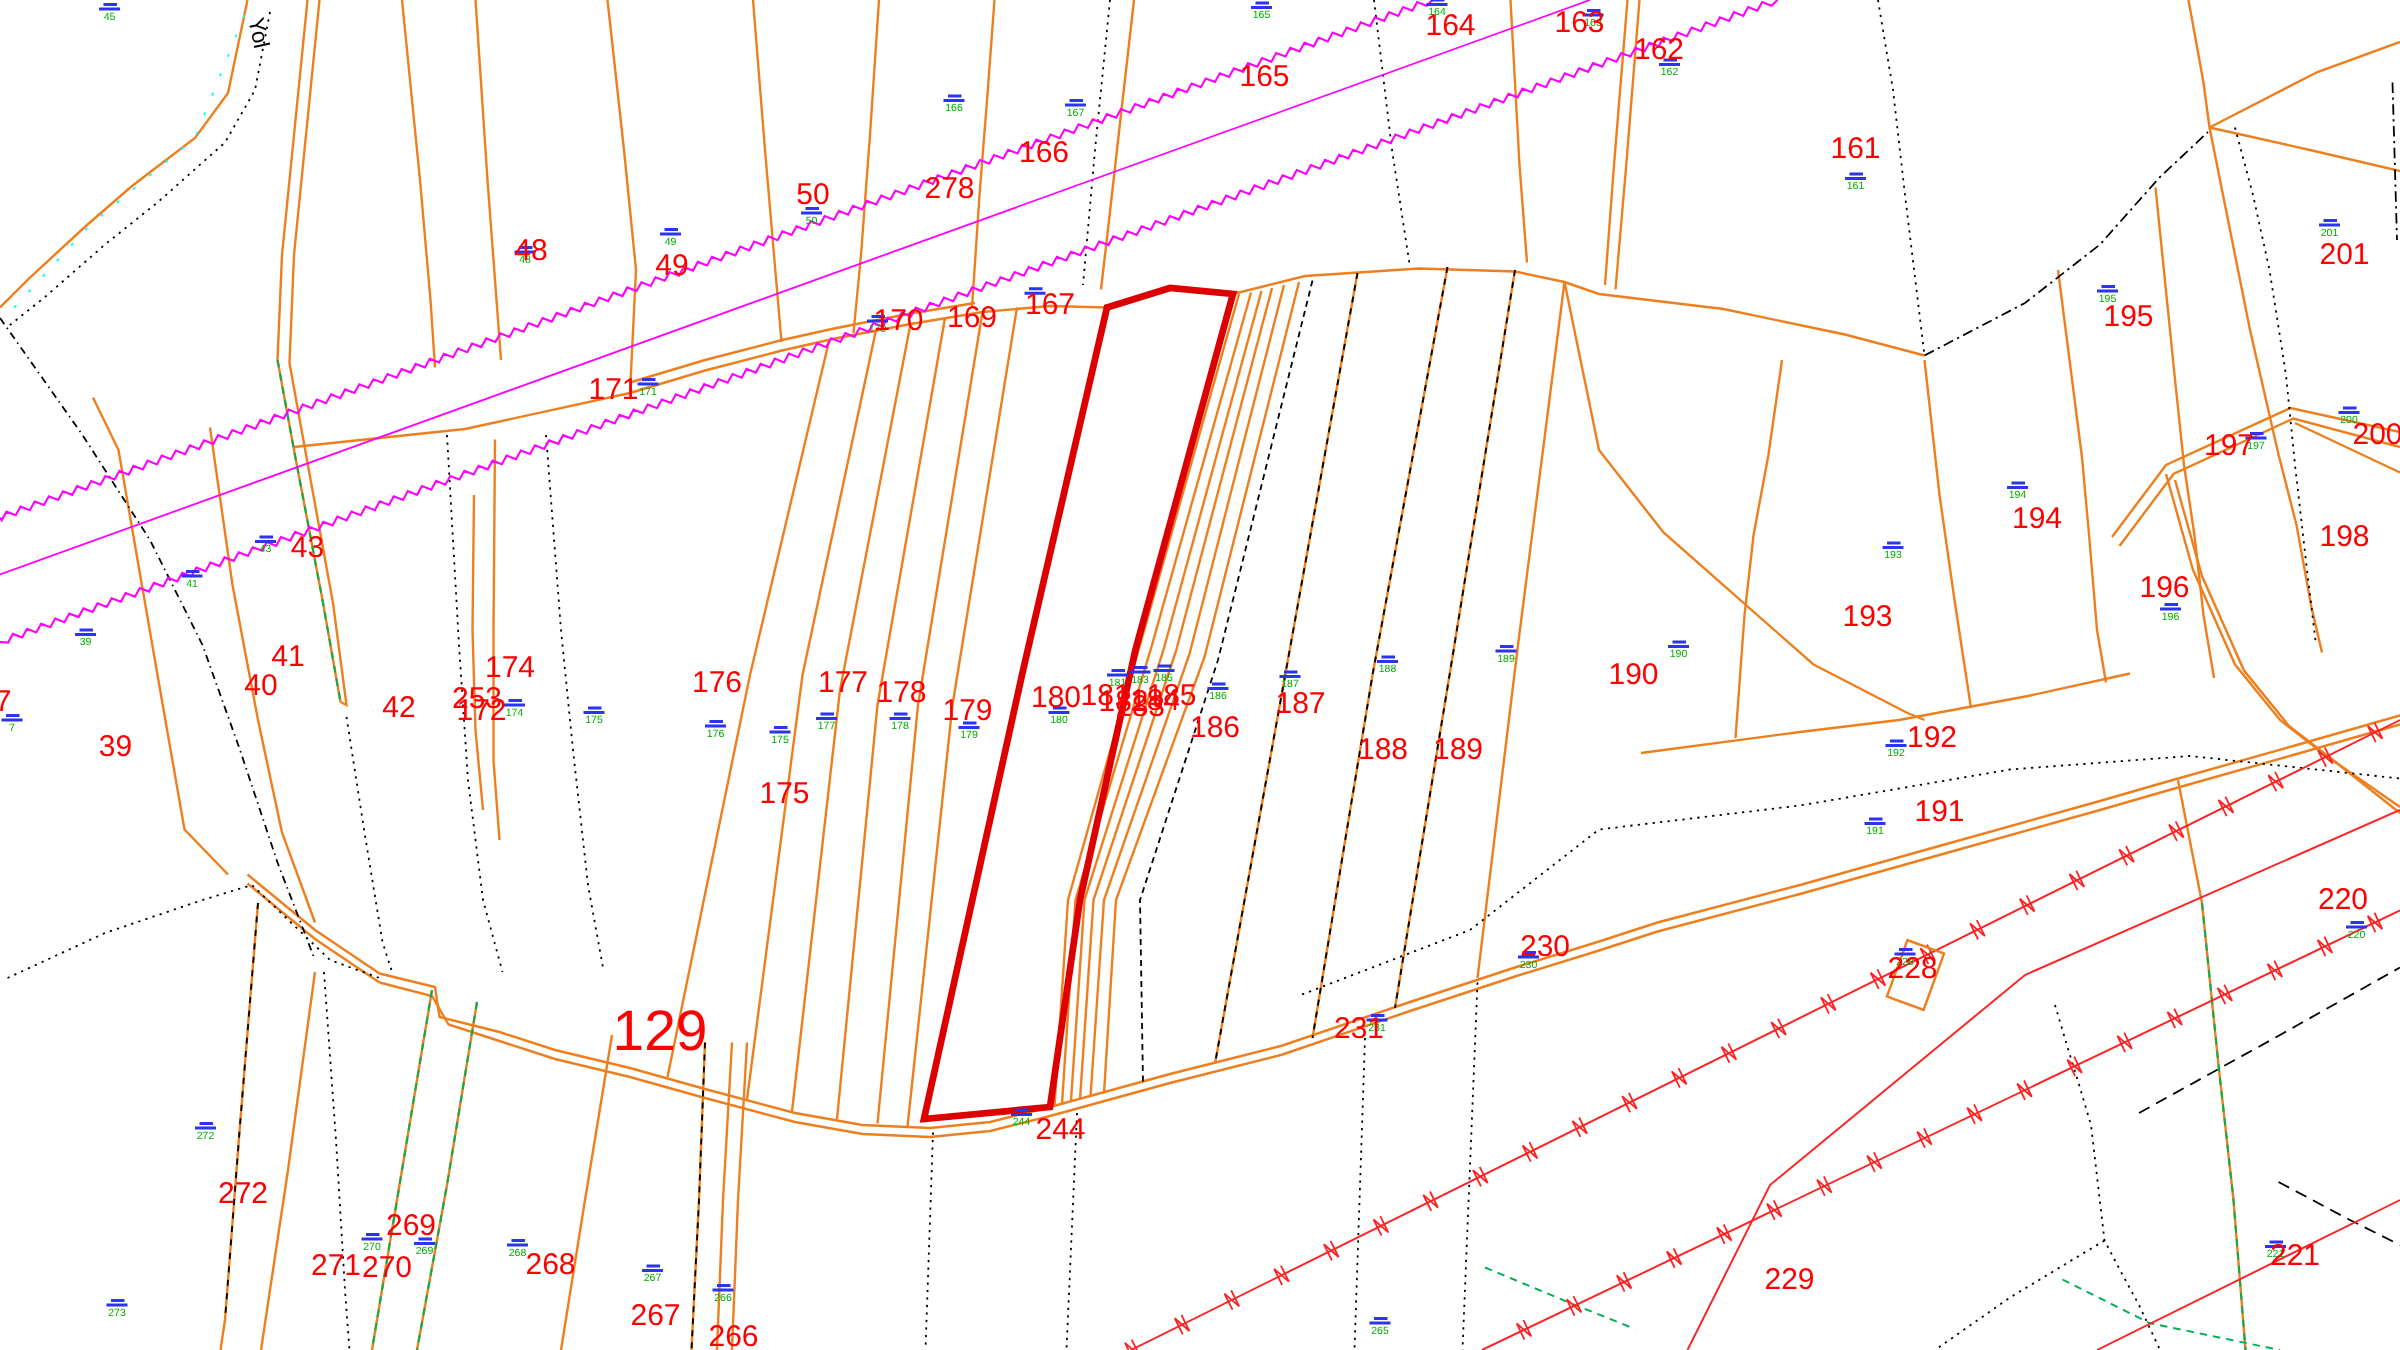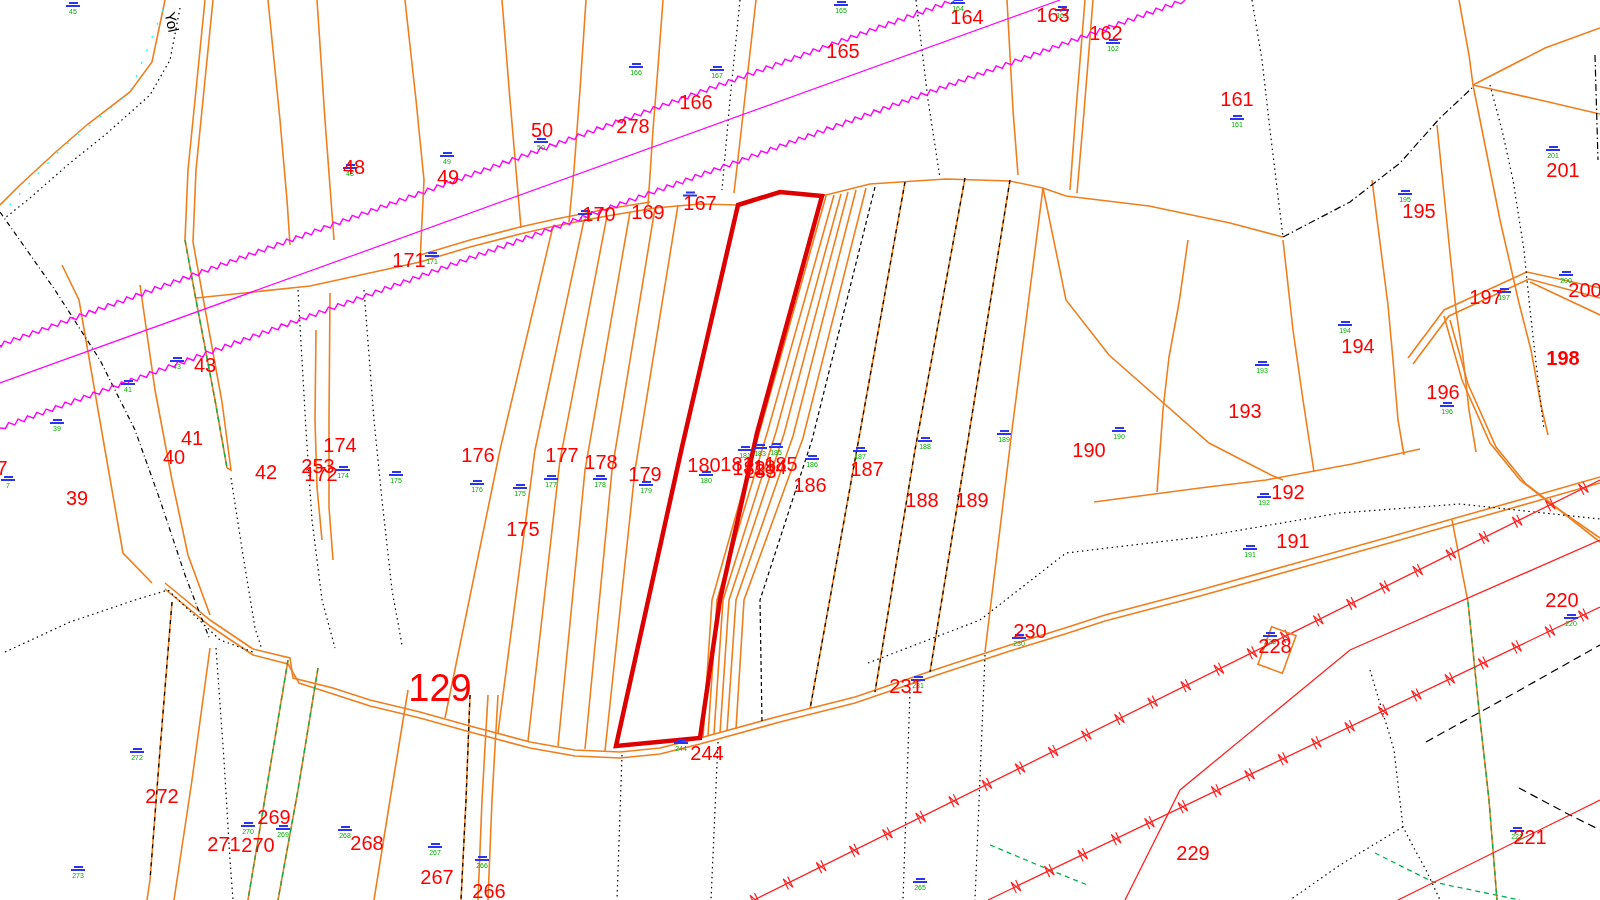--- a/index.html
+++ b/index.html
@@ -508,21 +508,21 @@
       <div class="plabel" style="left: 922px; top: 500px;">188</div>
       <div class="plabel" style="left: 972px; top: 500px;">189</div>
       <div class="plabel" style="left: 1089px; top: 450px;">190</div>
       <div class="plabel" style="left: 1293px; top: 541px;">191</div>
       <div class="plabel" style="left: 1288px; top: 492px;">192</div>
       <div class="plabel" style="left: 1245px; top: 411px;">193</div>
       <div class="plabel" style="left: 1358px; top: 346px;">194</div>
       <div class="plabel" style="left: 1419px; top: 211px;">195</div>
       <div class="plabel" style="left: 1443px; top: 392px;">196</div>
       <div class="plabel" style="left: 1486px; top: 297px;">197</div>
-      <div class="plabel" style="left: 1563px; top: 358px; font-weight: bold;">198</div>
+      <div class="plabel" style="left: 1563px; top: 358px;">198</div>
       <div class="plabel" style="left: 1585px; top: 290px;">200</div>
       <div class="plabel" style="left: 1563px; top: 170px;">201</div>
       <div class="plabel" style="left: 1562px; top: 600px;">220</div>
       <div class="plabel" style="left: 1530px; top: 837px;">221</div>
       <div class="plabel" style="left: 1275px; top: 646px;">228</div>
       <div class="plabel" style="left: 1193px; top: 853px;">229</div>
       <div class="plabel" style="left: 1030px; top: 631px;">230</div>
       <div class="plabel" style="left: 906px; top: 686px;">231</div>
       <div class="plabel" style="left: 707px; top: 753px;">244</div>
       <div class="plabel" style="left: 489px; top: 891px;">266</div>

